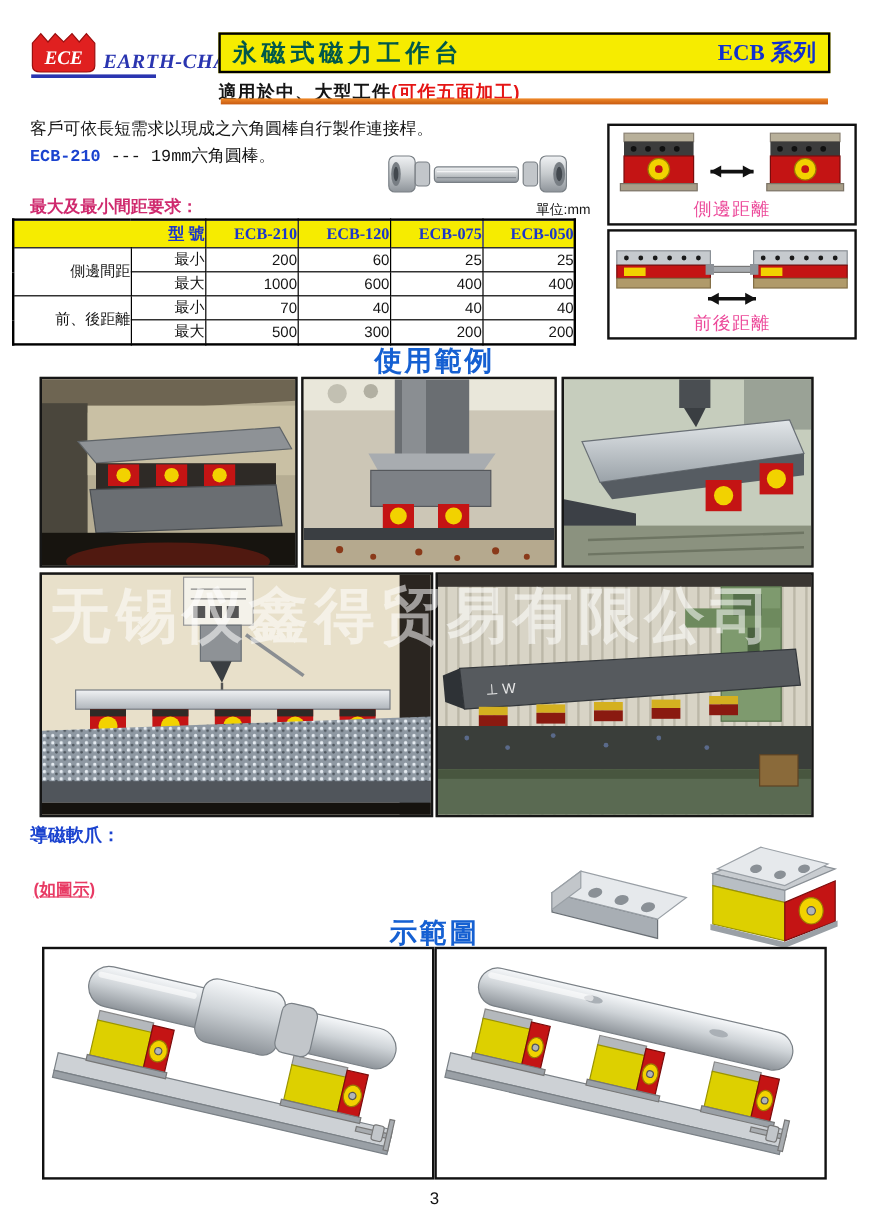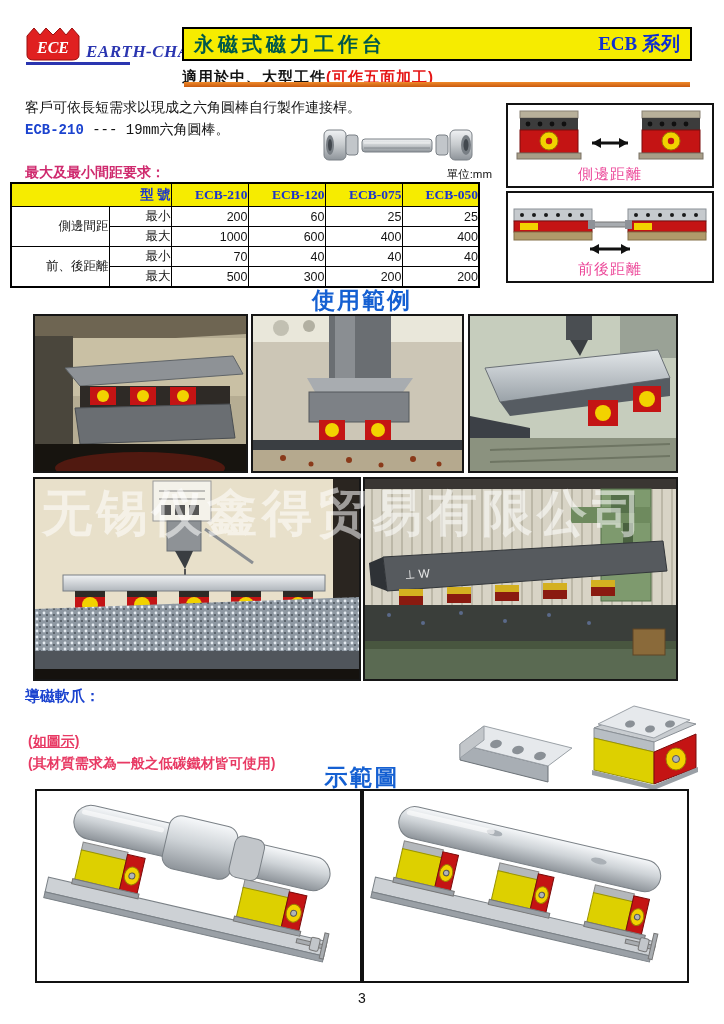--- a/index.html
+++ b/index.html
@@ -385,21 +385,20 @@
       <rect x="0" y="162" width="311" height="38" fill="#5a6a52"></rect>
       <rect x="0" y="162" width="311" height="8" fill="#48563f"></rect>
       <rect x="268" y="150" width="32" height="26" fill="#8a6a3a" stroke="#5e4424"></rect>
     </svg>
   </div>
 
   <div class="abs wmark">无锡仪鑫得贸易有限公司</div>
 
   <div class="abs sj-h">導磁軟爪：</div>
   <div class="abs sj-n1">(如圖示)</div>
-  <div class="abs sj-n2">(其材質需求為一般之低碳鐵材皆可使用)</div>
 
   <svg class="abs" style="left:452px;top:680px;width:260px;height:122px" viewBox="0 0 260 122">
     <g>
       <polygon points="8,64 96,86 96,102 8,80" fill="#a8aeb4" stroke="#6a7076"></polygon>
       <polygon points="8,64 96,86 120,68 32,46" fill="#e6e9ec" stroke="#9aa0a6"></polygon>
       <ellipse cx="44" cy="64" rx="6" ry="4" fill="#8a9096" transform="rotate(-14 44 64)"></ellipse>
       <ellipse cx="66" cy="70" rx="6" ry="4" fill="#8a9096" transform="rotate(-14 66 70)"></ellipse>
       <ellipse cx="88" cy="76" rx="6" ry="4" fill="#8a9096" transform="rotate(-14 88 76)"></ellipse>
       <polygon points="8,64 32,46 32,60 8,78" fill="#c2c6ca" stroke="#9aa0a6"></polygon>
     </g>

